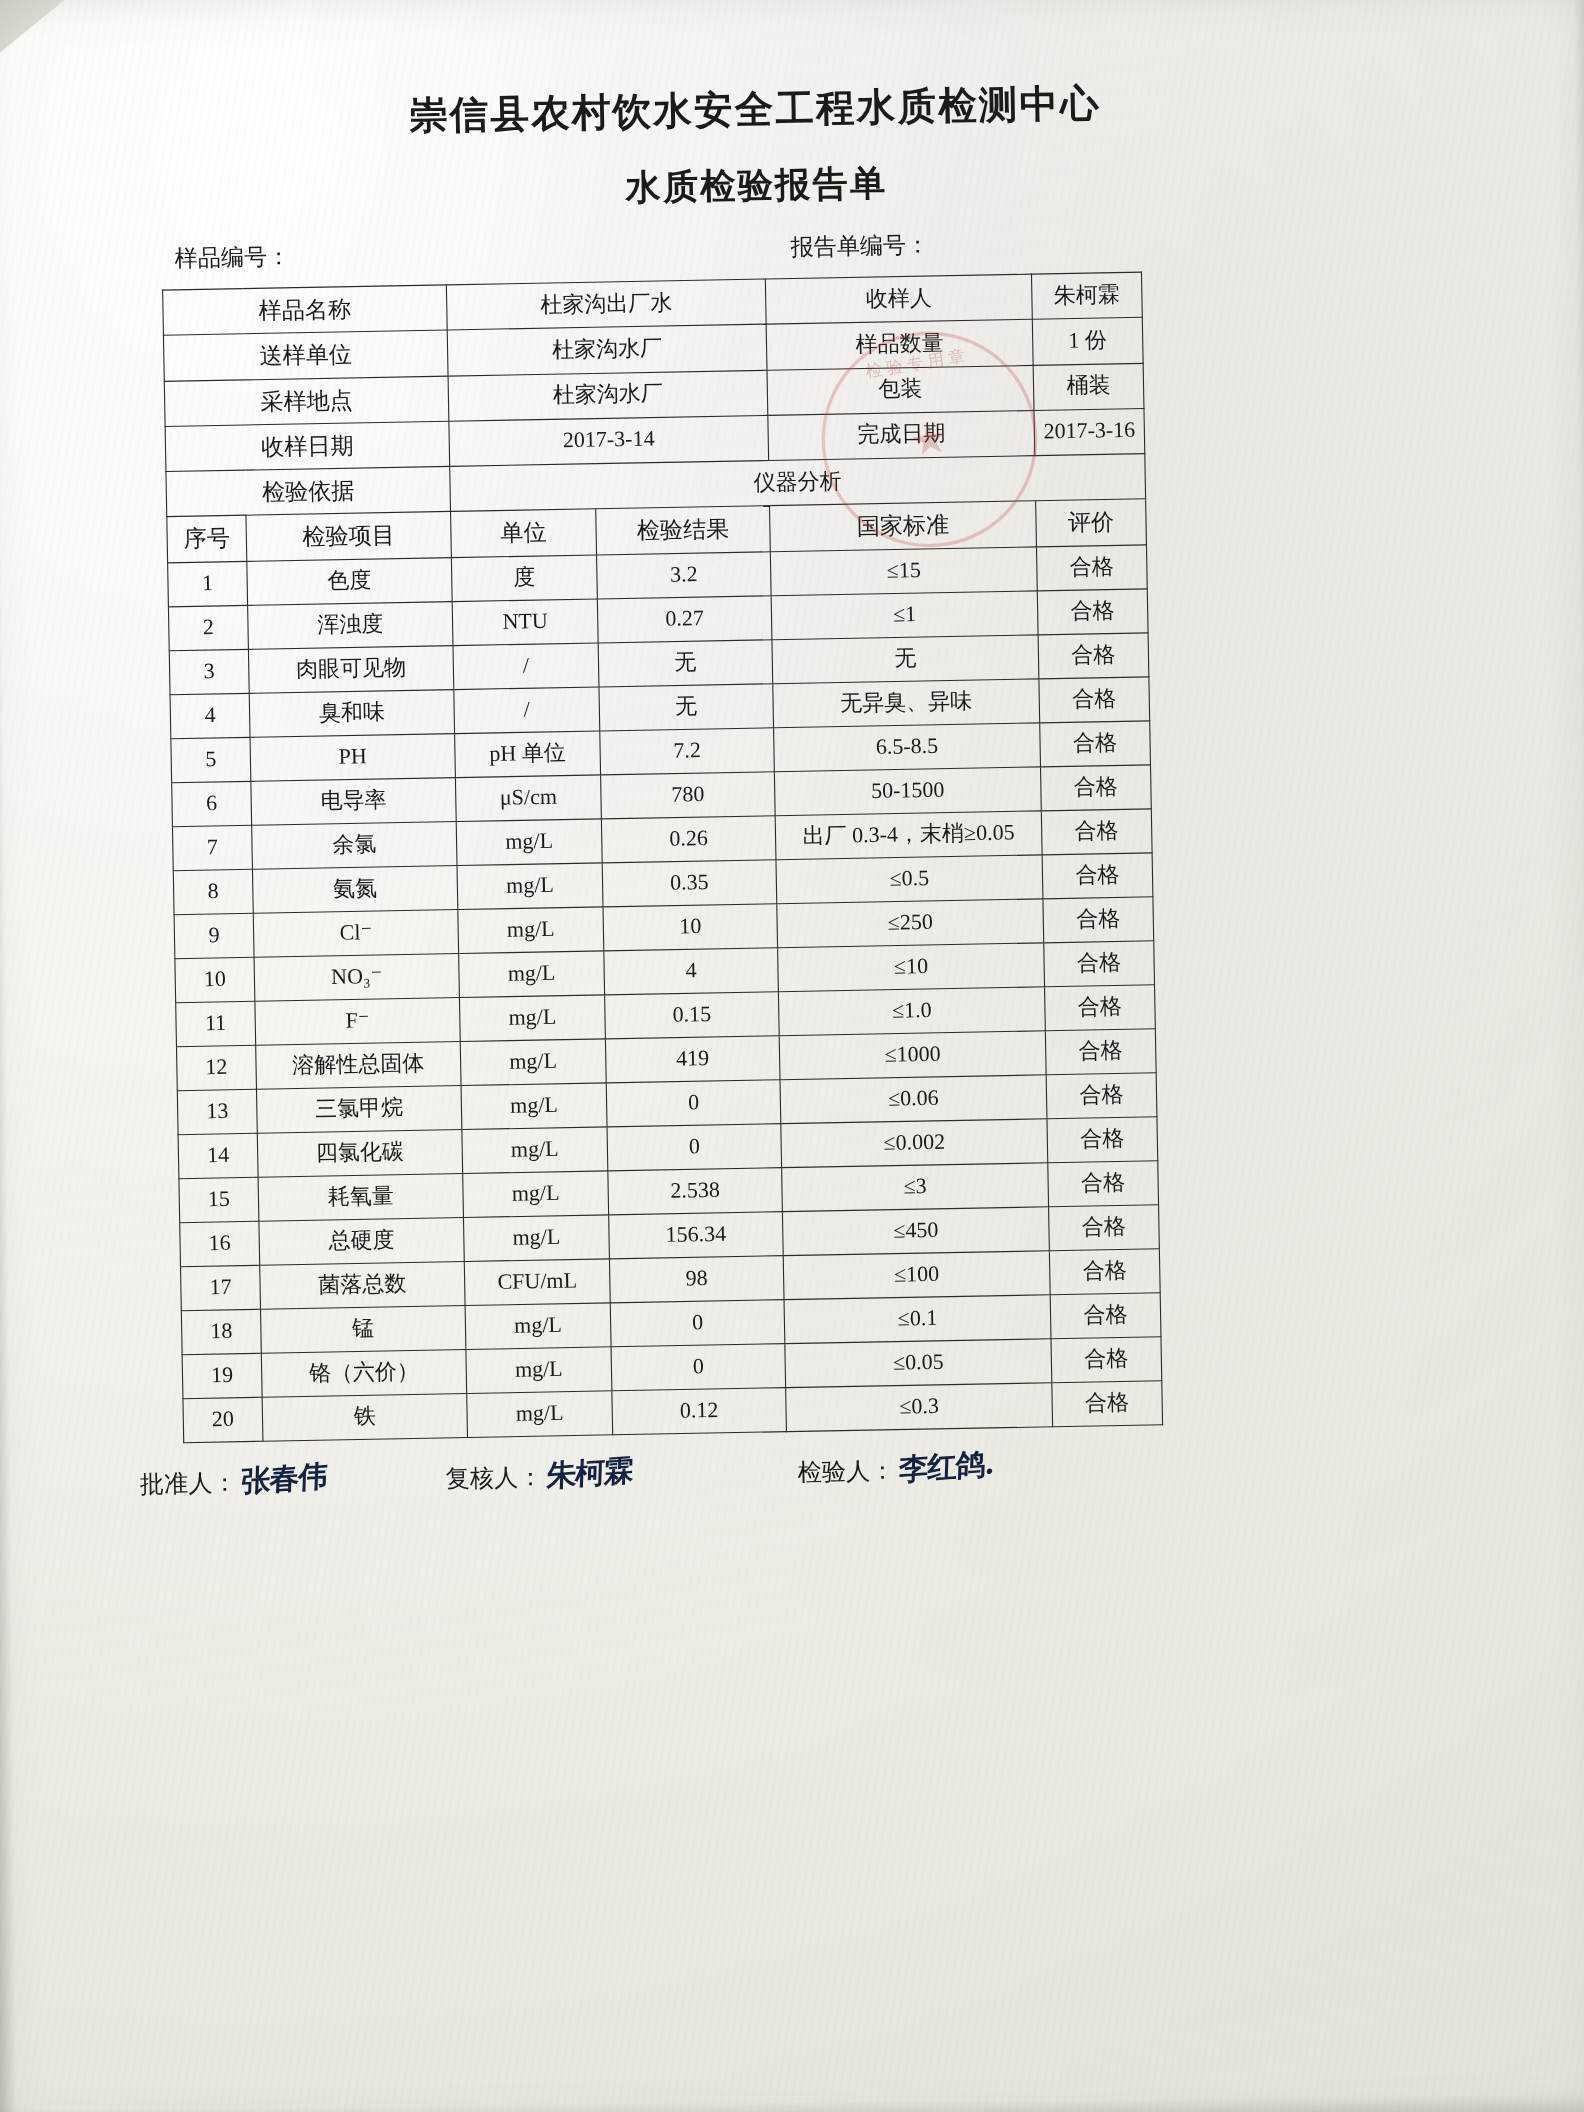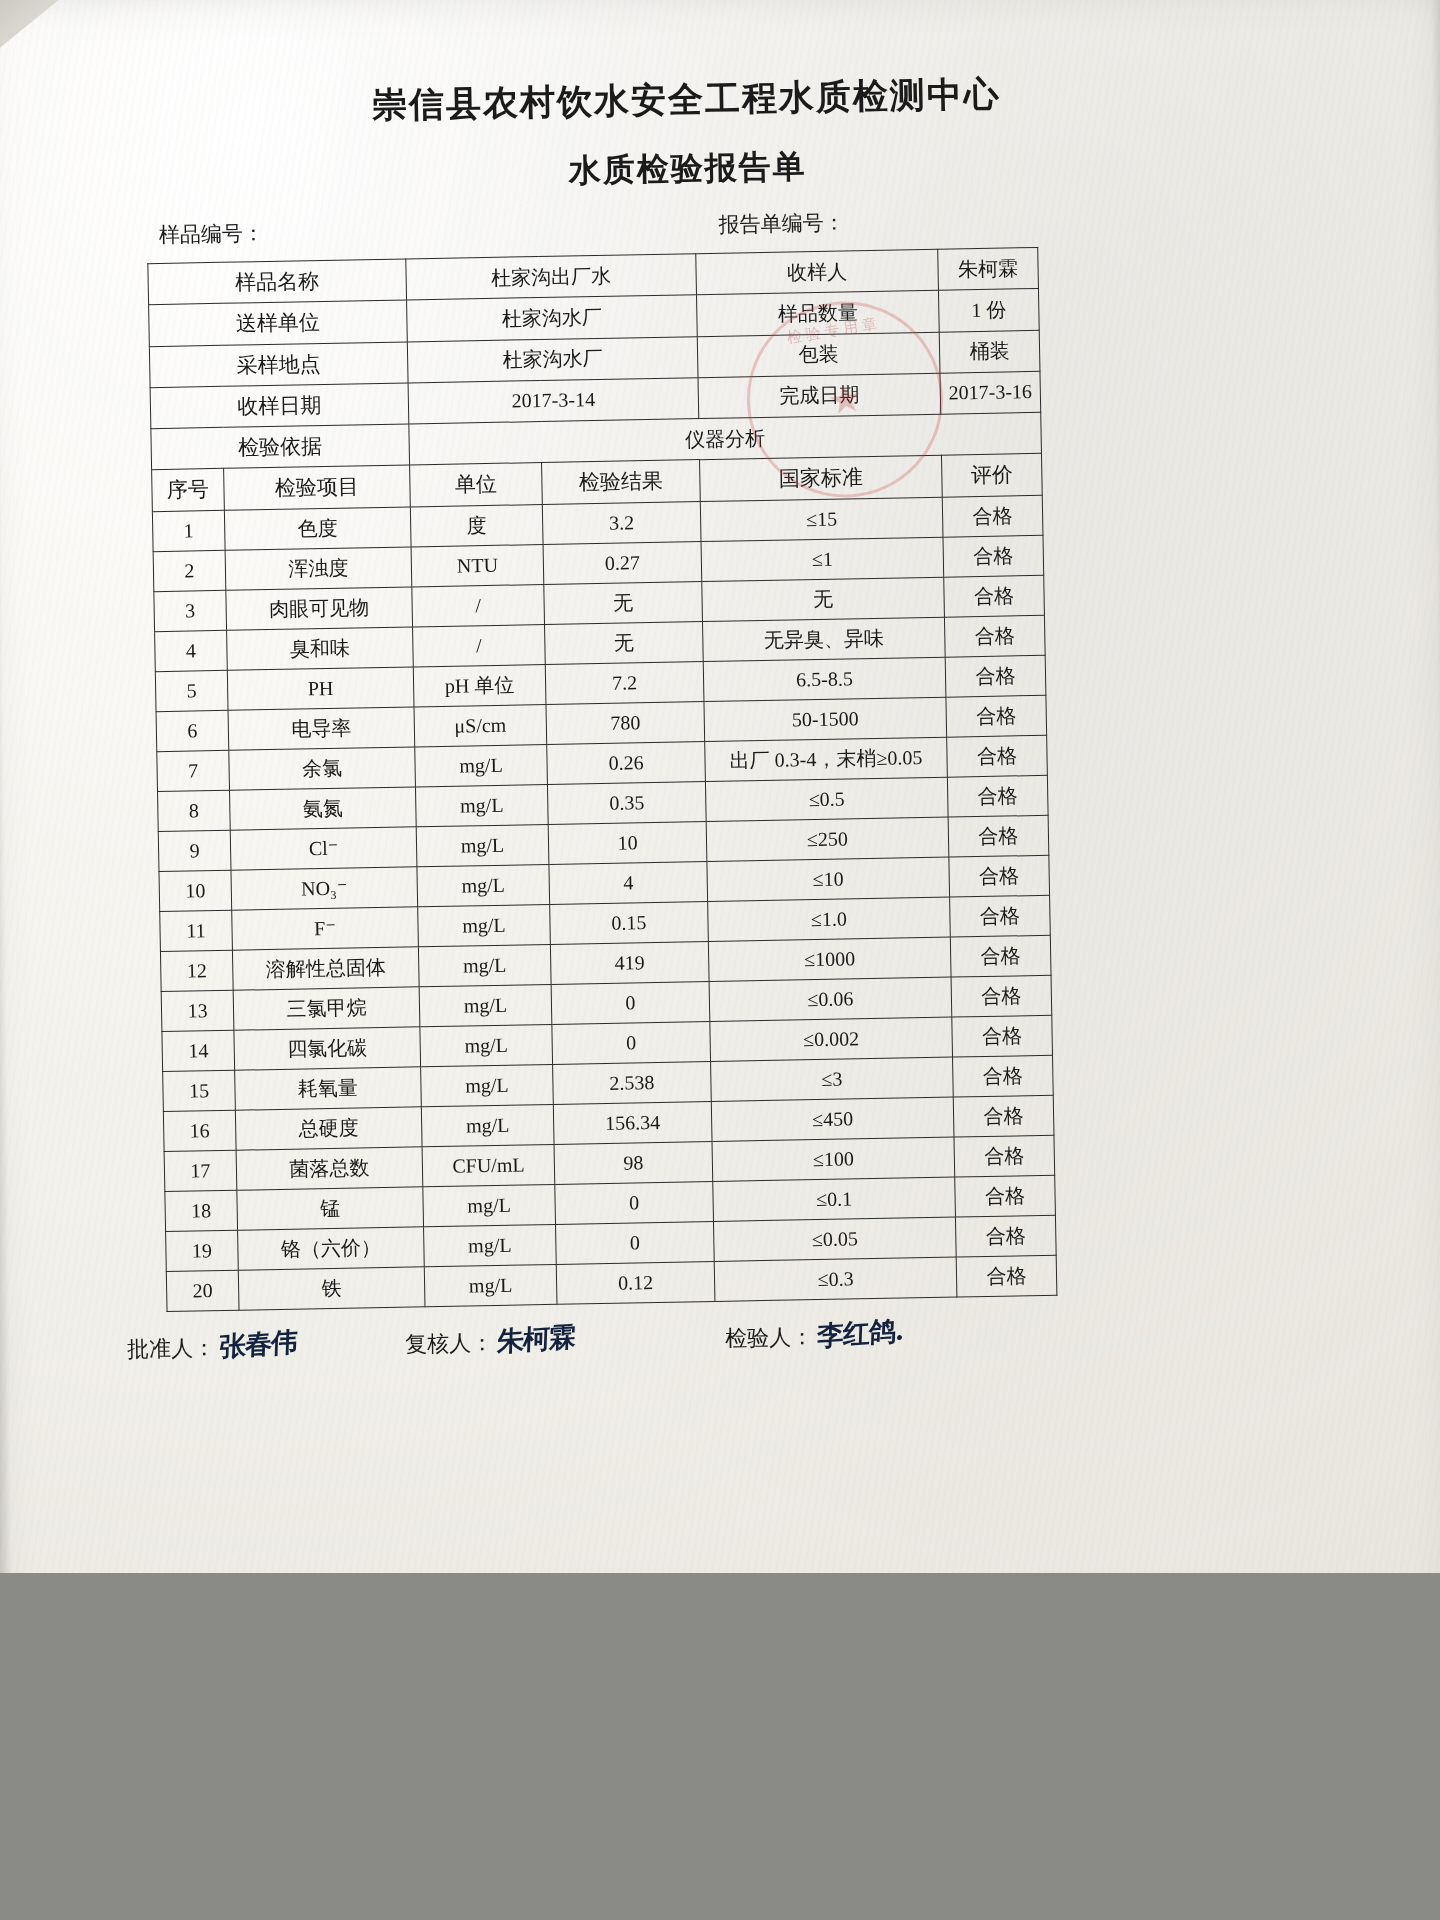--- a/index.html
+++ b/index.html
@@ -11,21 +11,21 @@
     width: 1440px;
     height: 1920px;
     overflow: hidden;
     font-family: "Liberation Serif", "DejaVu Serif", serif;
   }
 
   
   #page {
     position: relative;
     width: 1440px;
-    height: 1573px;
+    height: 1920px;
     background: #efece6;
     overflow: hidden;
   }
 
   
   #sheet {
     position: absolute;
     left: -30px;
     top: -24px;
     width: 1500px;

